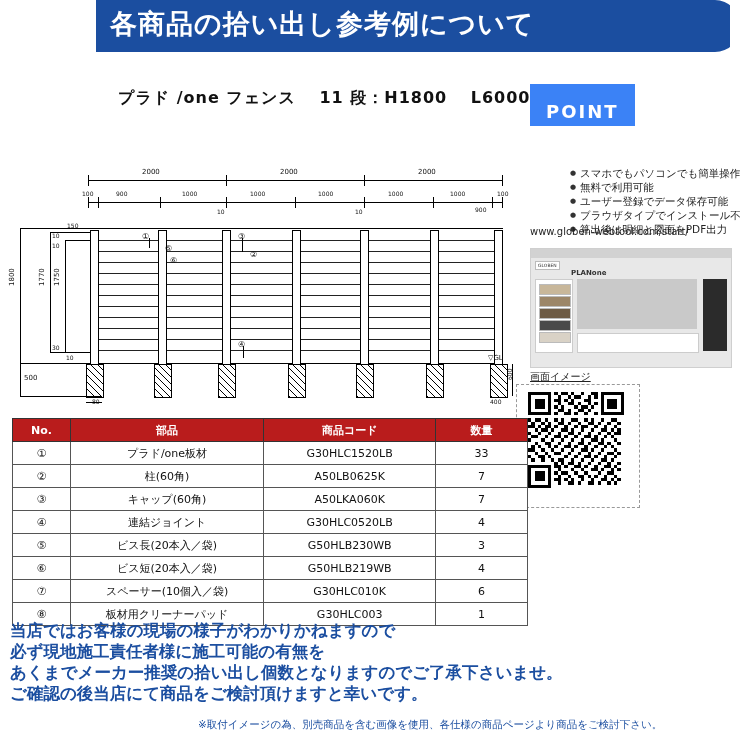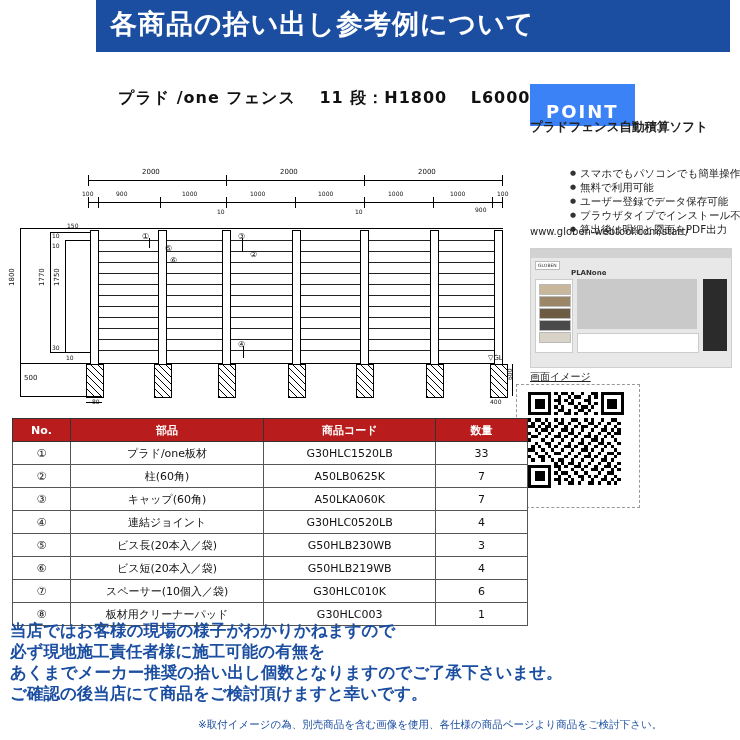--- a/index.html
+++ b/index.html
@@ -10,20 +10,21 @@
     color:#111;
     overflow:hidden;
     position:relative;
   }
   .page{position:relative;width:740px;height:740px;}
 
   
   .header{
     position:absolute;left:0;top:0;width:740px;height:52px;
     background:#1b4ea0;
+    border-radius:25px;
   }
   .header-title{
     position:absolute;left:110px;top:6px;
     font-size:27px;font-weight:bold;color:#ffffff;
     letter-spacing:1px;
     white-space:nowrap;
   }
   .header-left-stripe{
     position:absolute;left:0;top:0;width:96px;height:52px;background:#ffffff;
   }
@@ -139,21 +140,20 @@
 
   <div class="header">
     <div class="header-left-stripe"></div>
     <div class="header-right-stripe"></div>
     <div class="header-title">各商品の拾い出し参考例について</div>
   </div>
 
   <div class="prod-title">プラド /one フェンス　 11 段：H1800　 L6000</div>
 
   <div class="point-badge">POINT</div>
-  <div class="point-sub">プラドフェンス自動積算ソフト</div>
   <ul class="point-list">
     <li>スマホでもパソコンでも簡単操作</li>
     <li>無料で利用可能</li>
     <li>ユーザー登録でデータ保存可能</li>
     <li>ブラウザタイプでインストール不要</li>
     <li>算出後は明細と図面をPDF出力</li>
   </ul>
   <div class="point-url">www.globen-webtool.com/start/</div>
 
   <div class="screen-shot">

